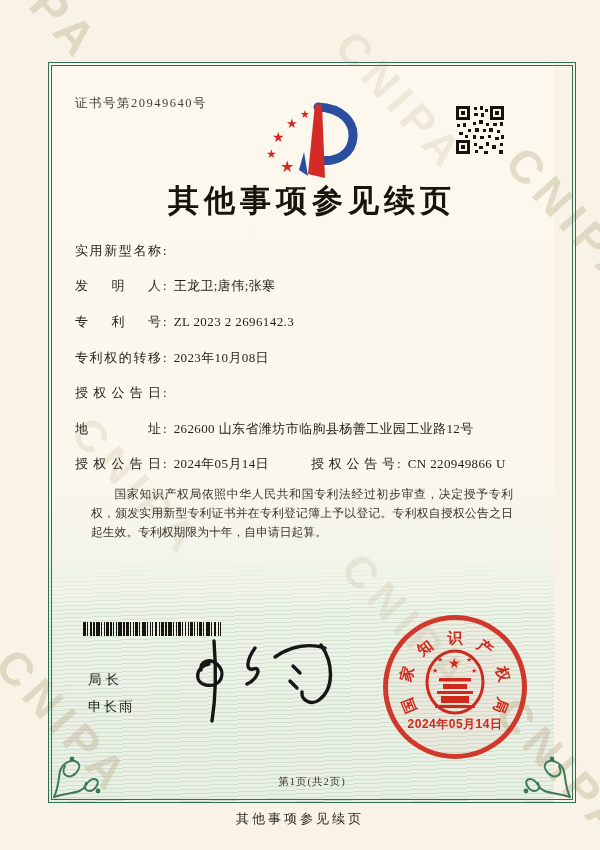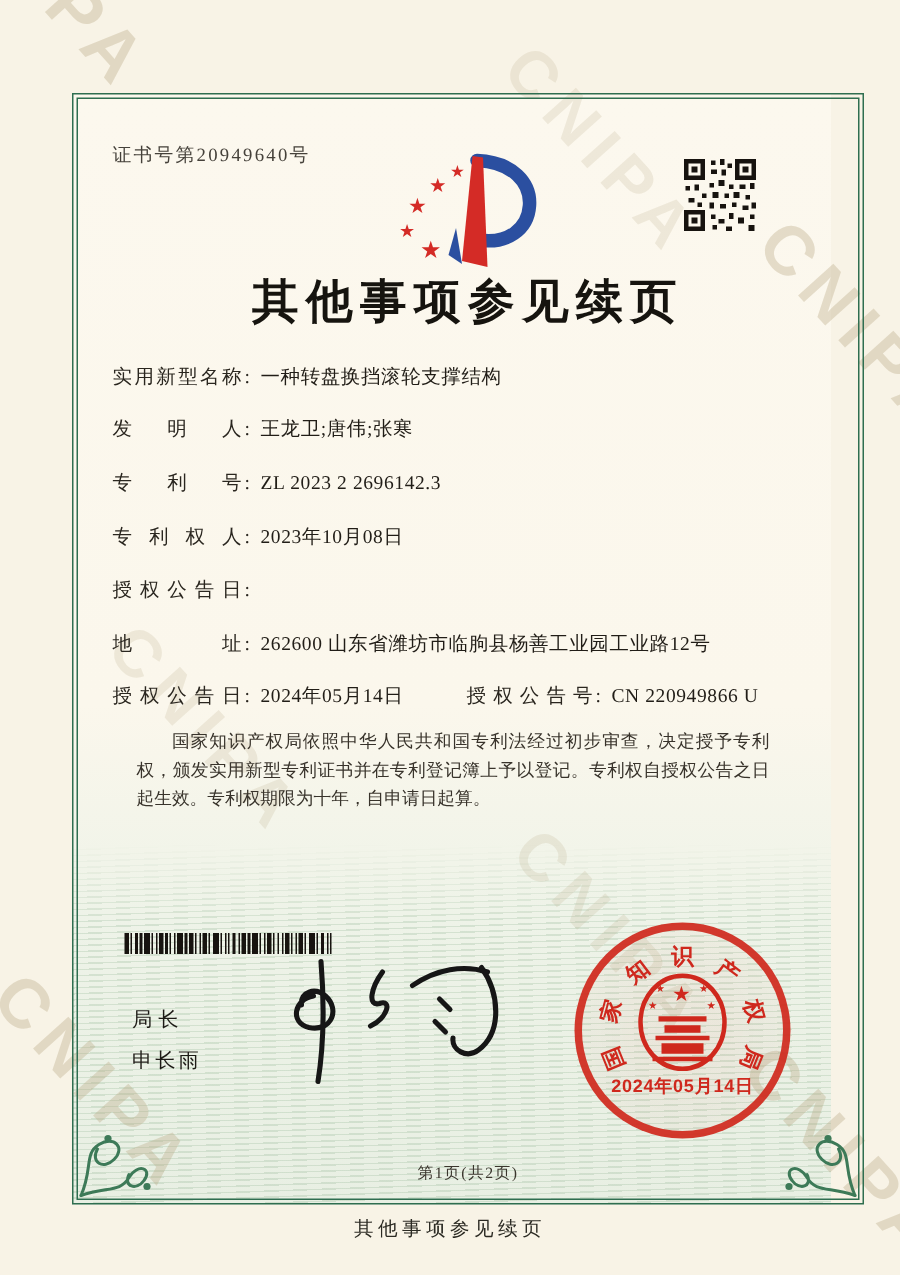--- a/index.html
+++ b/index.html
@@ -123,34 +123,33 @@
       </g>
     </svg>
   </div>
 
   <div class="title">其他事项参见续页</div>
 
   <div class="fields">
       <div class="field-row">
         <span class="field-label">实用新型名称</span>
         <span class="colon">:</span>
-        <span class="field-value">一种转盘换挡滚轮支撑结构</span>
       </div>
       <div class="field-row">
         <span class="field-label">发明人</span>
         <span class="colon">:</span>
         <span class="field-value">王龙卫;唐伟;张寒</span>
       </div>
       <div class="field-row">
         <span class="field-label">专利号</span>
         <span class="colon">:</span>
         <span class="field-value">ZL 2023 2 2696142.3</span>
       </div>
       <div class="field-row">
-        <span class="field-label">专利权人</span>
+        <span class="field-label">专利权的转移</span>
         <span class="colon">:</span>
         <span class="field-value">2023年10月08日</span>
       </div>
       <div class="field-row">
         <span class="field-label">授权公告日</span>
         <span class="colon">:</span>
       </div>
       <div class="field-row">
         <span class="field-label">地址</span>
         <span class="colon">:</span>

